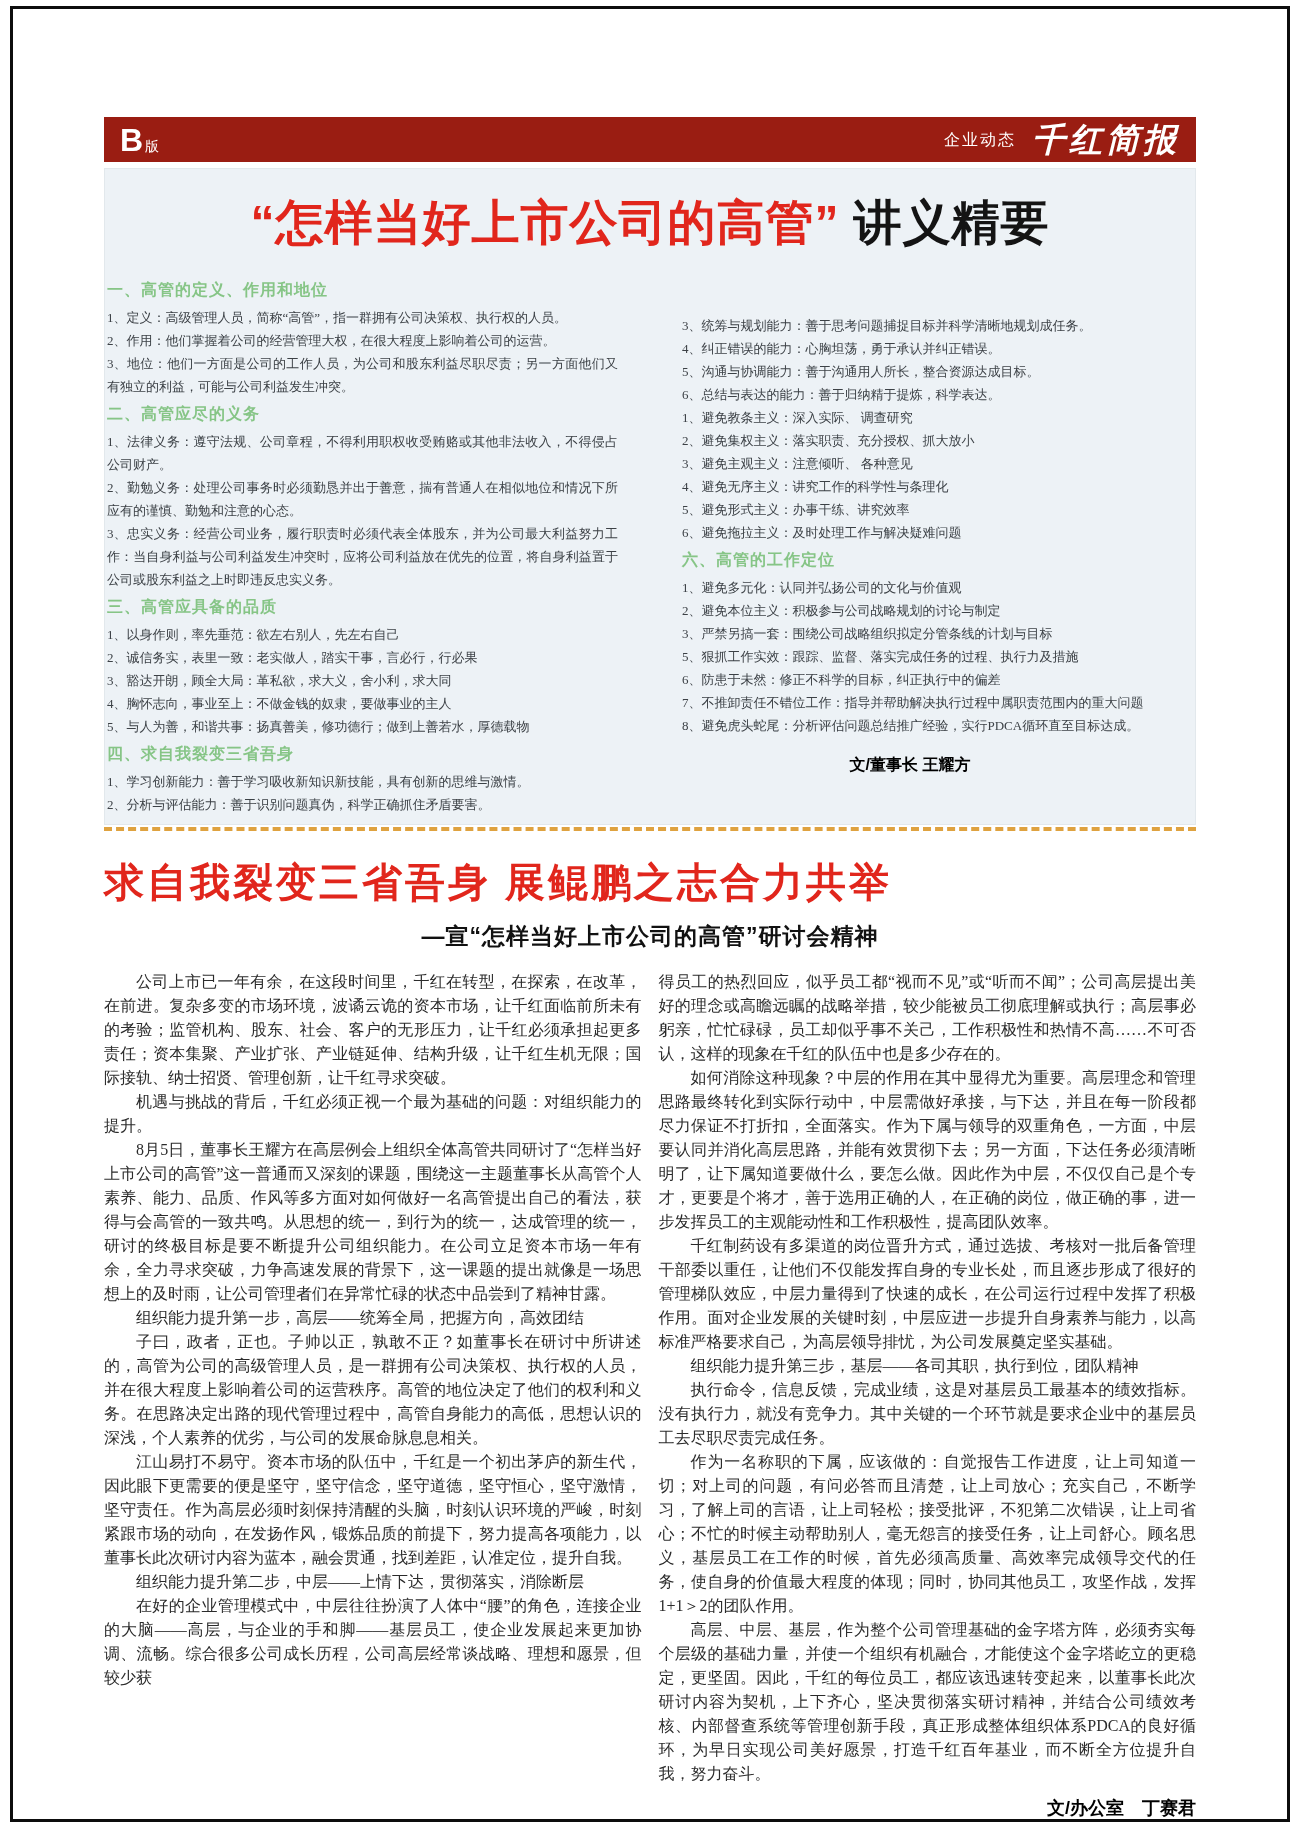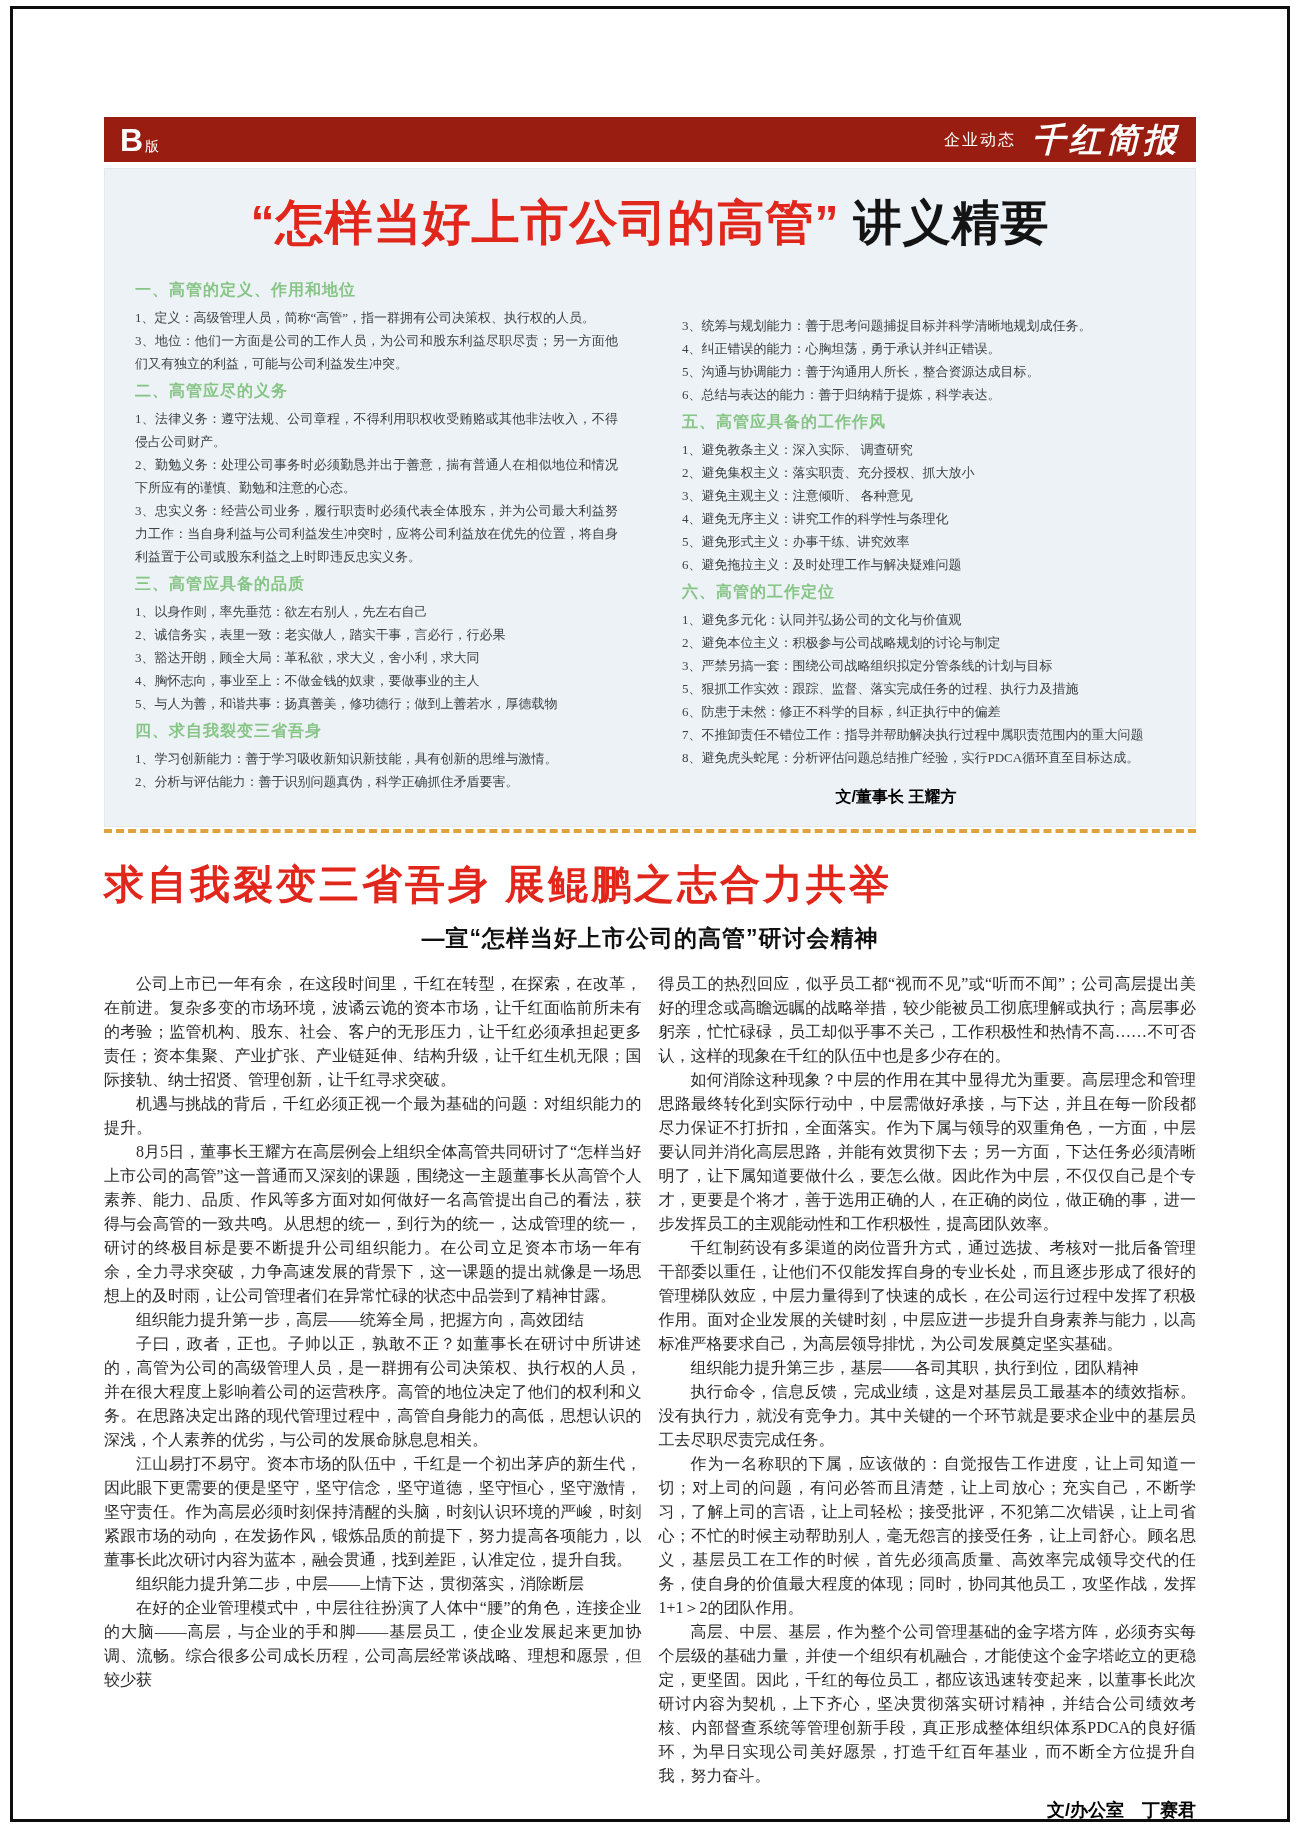--- a/index.html
+++ b/index.html
@@ -21,21 +21,21 @@
   .bar-right{display:flex;align-items:center;line-height:1;}
   .bar-right .section{font-size:16px;margin-right:16px;letter-spacing:2px;}
   .masthead{
     font-size:33px;font-weight:bold;font-style:italic;letter-spacing:4px;
     font-family:"DejaVu Serif", serif;
   }
 
   
   .article1{
     margin-top:6px;background:#edf2f6;border:1px solid #e2e8ec;
-    padding:14px 30px 8px;box-sizing:border-box;
+    padding:14px 2px 8px;box-sizing:border-box;
   }
   .a1-title{
     text-align:center;margin:12px 0 24px;font-weight:bold;
     font-family:"Liberation Sans",sans-serif;font-size:48px;line-height:1.15;
     letter-spacing:1px;
   }
   .a1-title .red{color:#e1261c;}
   .a1-title .black{color:#141414;margin-left:14px;}
   .a1-cols{display:flex;gap:64px;}
   .a1-col{flex:1;font-size:13px;line-height:23px;color:#3c4146;text-align:justify;}
@@ -92,20 +92,21 @@
   <section class="article1">
     <h1 class="a1-title">
       <span class="red">“怎样当好上市公司的高管”</span><span class="black">讲义精要</span>
     </h1>
     <div class="a1-cols">
       <div class="a1-col">
         <div>
 
         <p class="block heading">一、高管的定义、作用和地位</p>
             <p class="block item">1、定义：高级管理人员，简称“高管”，指一群拥有公司决策权、执行权的人员。</p>
+            <p class="block item">2、作用：他们掌握着公司的经营管理大权，在很大程度上影响着公司的运营。</p>
             <p class="block item">3、地位：他们一方面是公司的工作人员，为公司和股东利益尽职尽责；另一方面他们又有独立的利益，可能与公司利益发生冲突。</p>
             <p class="block heading">二、高管应尽的义务</p>
             <p class="block item">1、法律义务：遵守法规、公司章程，不得利用职权收受贿赂或其他非法收入，不得侵占公司财产。</p>
             <p class="block item">2、勤勉义务：处理公司事务时必须勤恳并出于善意，揣有普通人在相似地位和情况下所应有的谨慎、勤勉和注意的心态。</p>
             <p class="block item">3、忠实义务：经营公司业务，履行职责时必须代表全体股东，并为公司最大利益努力工作：当自身利益与公司利益发生冲突时，应将公司利益放在优先的位置，将自身利益置于公司或股东利益之上时即违反忠实义务。</p>
             <p class="block heading">三、高管应具备的品质</p>
             <p class="block item">1、以身作则，率先垂范：欲左右别人，先左右自己</p>
             <p class="block item">2、诚信务实，表里一致：老实做人，踏实干事，言必行，行必果</p>
             <p class="block item">3、豁达开朗，顾全大局：革私欲，求大义，舍小利，求大同</p>
             <p class="block item">4、胸怀志向，事业至上：不做金钱的奴隶，要做事业的主人</p>
@@ -115,21 +116,20 @@
             <p class="block item">2、分析与评估能力：善于识别问题真伪，科学正确抓住矛盾要害。</p>
           </div>
       </div>
       <div class="a1-col offset">
         <div>
 
         <p class="block item">3、统筹与规划能力：善于思考问题捕捉目标并科学清晰地规划成任务。</p>
             <p class="block item">4、纠正错误的能力：心胸坦荡，勇于承认并纠正错误。</p>
             <p class="block item">5、沟通与协调能力：善于沟通用人所长，整合资源达成目标。</p>
             <p class="block item">6、总结与表达的能力：善于归纳精于提炼，科学表达。</p>
-            <p class="block heading">五、高管应具备的工作作风</p>
             <p class="block item">1、避免教条主义：深入实际、 调查研究</p>
             <p class="block item">2、避免集权主义：落实职责、充分授权、抓大放小</p>
             <p class="block item">3、避免主观主义：注意倾听、 各种意见</p>
             <p class="block item">4、避免无序主义：讲究工作的科学性与条理化</p>
             <p class="block item">5、避免形式主义：办事干练、讲究效率</p>
             <p class="block item">6、避免拖拉主义：及时处理工作与解决疑难问题</p>
             <p class="block heading">六、高管的工作定位</p>
             <p class="block item">1、避免多元化：认同并弘扬公司的文化与价值观</p>
             <p class="block item">2、避免本位主义：积极参与公司战略规划的讨论与制定</p>
             <p class="block item">3、严禁另搞一套：围绕公司战略组织拟定分管条线的计划与目标</p>

